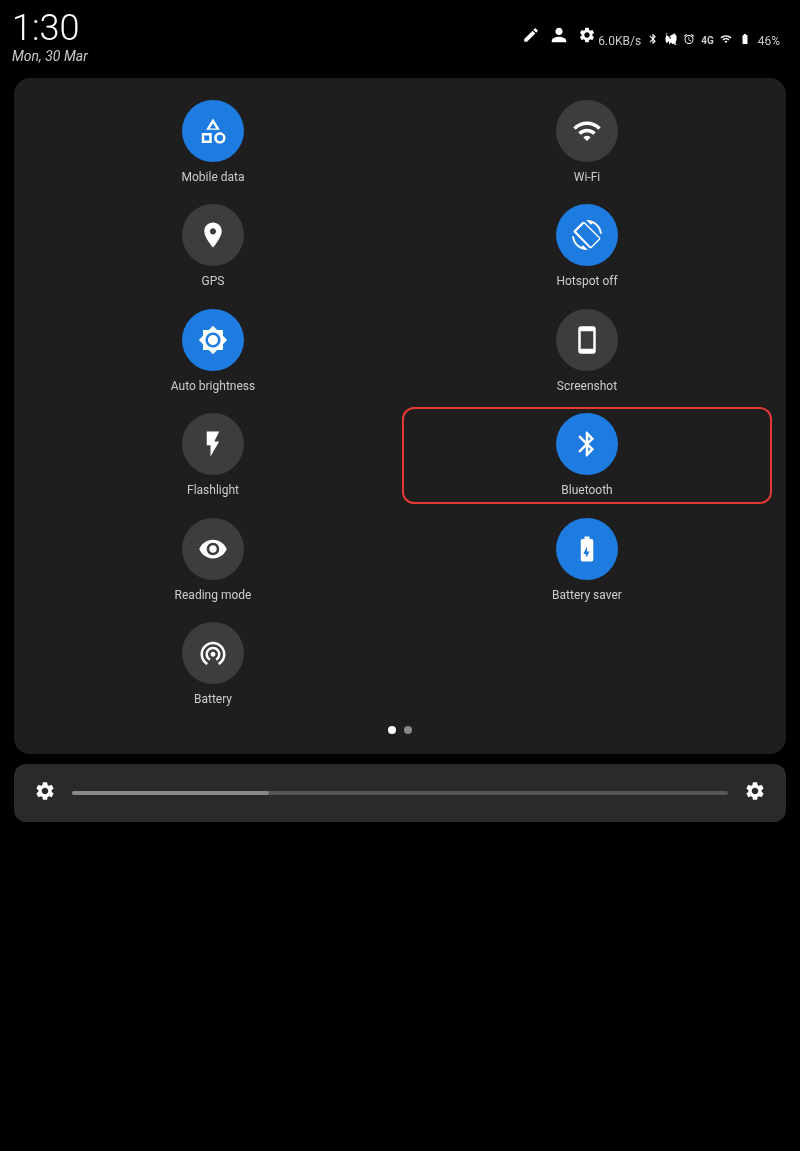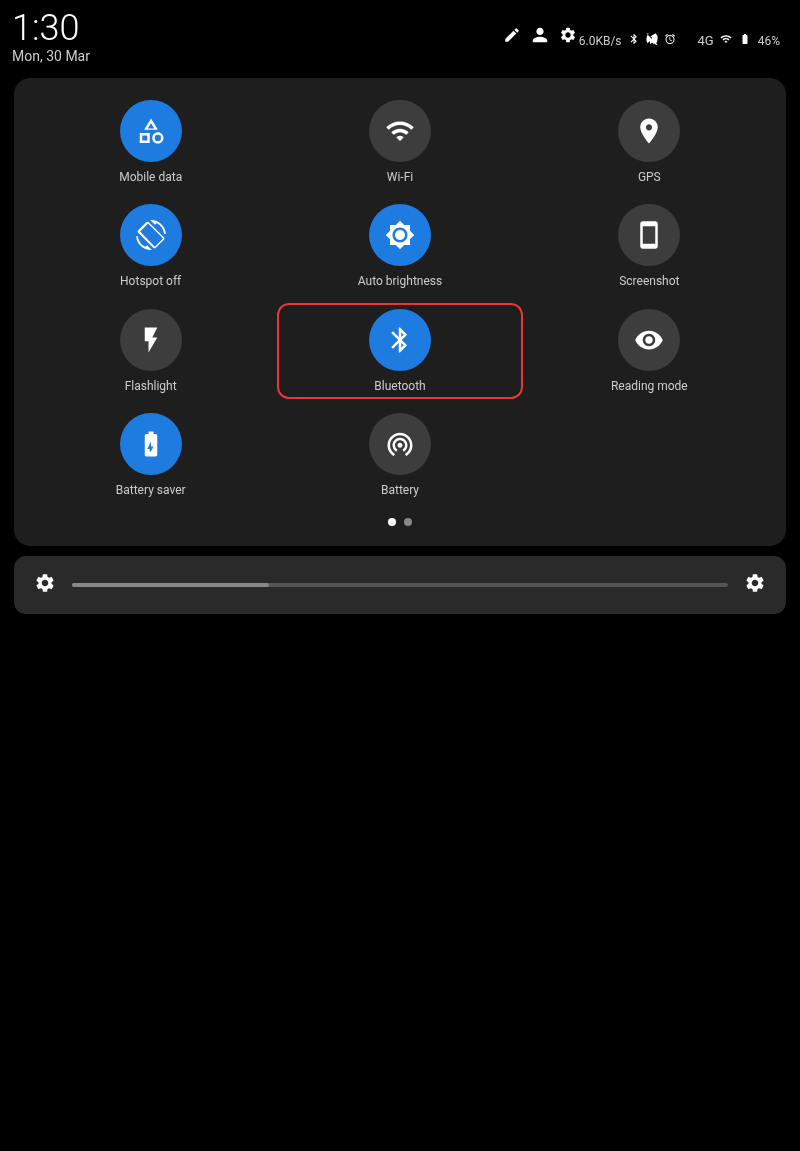--- a/index.html
+++ b/index.html
@@ -23,20 +23,21 @@
     .status-bar-left {}
     .time {
       font-size: 36px;
       font-weight: 300;
       line-height: 1;
     }
     .date {
       font-size: 14px;
       color: #ccc;
       margin-top: 2px;
+      font-style: italic;
     }
     .status-bar-right {
       display: flex;
       flex-direction: row;
       align-items: flex-end;
       gap: 2px;
     }
     .status-icons {
       display: flex;
       align-items: center;
@@ -58,21 +59,21 @@
     
     .qs-panel {
       margin: 8px 14px 0 14px;
       background: #1e1e1e;
       border-radius: 16px;
       padding: 16px 10px 20px 10px;
     }
 
     .qs-grid {
       display: grid;
-      grid-template-columns: repeat(3, 1fr);
+      grid-template-columns: repeat(2, 1fr);
       gap: 8px 4px;
       padding: 0 4px;
     }
 
     .qs-tile {
       display: flex;
       flex-direction: column;
       align-items: center;
       gap: 8px;
       cursor: pointer;
@@ -193,21 +194,21 @@
       <span>
         <svg width="12" height="12" viewBox="0 0 24 24" fill="#fff">
             <path d="M1 1l22 22-1.41 1.41L16 18.83V23l-4-4-4 4v-7.17l-4.88 4.88A12.945 12.945 0 0 1 1 12C1 7.7 2.69 3.8 5.46 1L1 1zm18.54 0A13.02 13.02 0 0 1 23 12c0 4.3-1.69 8.2-4.46 11L12 16.54V9.46L8.96 6.42 18.54 1z"></path>
           </svg>
       </span>
       <span>
         <svg width="12" height="12" viewBox="0 0 24 24" fill="#fff">
             <path d="M22 5.72l-4.6-3.86-1.29 1.53 4.6 3.86L22 5.72zM7.88 3.39L6.6 1.86 2 5.71l1.29 1.53 4.59-3.85zM12.5 8H11v6l4.75 2.85.75-1.23-4-2.37V8zM12 4a9 9 0 1 0 0 18A9 9 0 0 0 12 4zm0 16a7 7 0 1 1 0-14 7 7 0 0 1 0 14z"></path>
           </svg>
       </span>
-      <span style="font-size:13px;font-weight:normal;margin-left:16px;">4G</span>
+      <span style="font-size:10px;font-weight:bold;">4G</span>
       <span>
         <svg width="12" height="12" viewBox="0 0 24 24" fill="#fff">
             <path d="M1 9l2 2c4.97-4.97 13.03-4.97 18 0l2-2C16.93 2.93 7.08 2.93 1 9zm8 8l3 3 3-3a4.237 4.237 0 0 0-6 0zm-4-4l2 2a7.074 7.074 0 0 1 10 0l2-2C15.14 9.14 8.87 9.14 5 13z"></path>
           </svg>
       </span>
       <span>
         <svg width="14" height="12" viewBox="0 0 24 24" fill="#e53935">
             <path d="M15.67 4H14V2h-4v2H8.33C7.6 4 7 4.6 7 5.33v15.33C7 21.4 7.6 22 8.33 22h7.33c.74 0 1.34-.6 1.34-1.33V5.33C17 4.6 16.4 4 15.67 4z"></path>
           </svg>
       </span>

